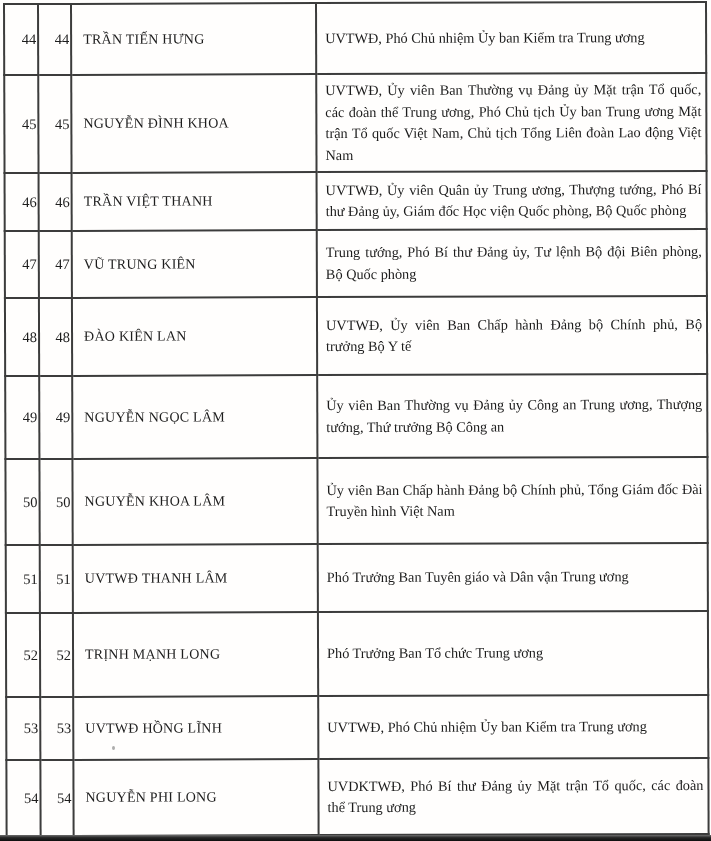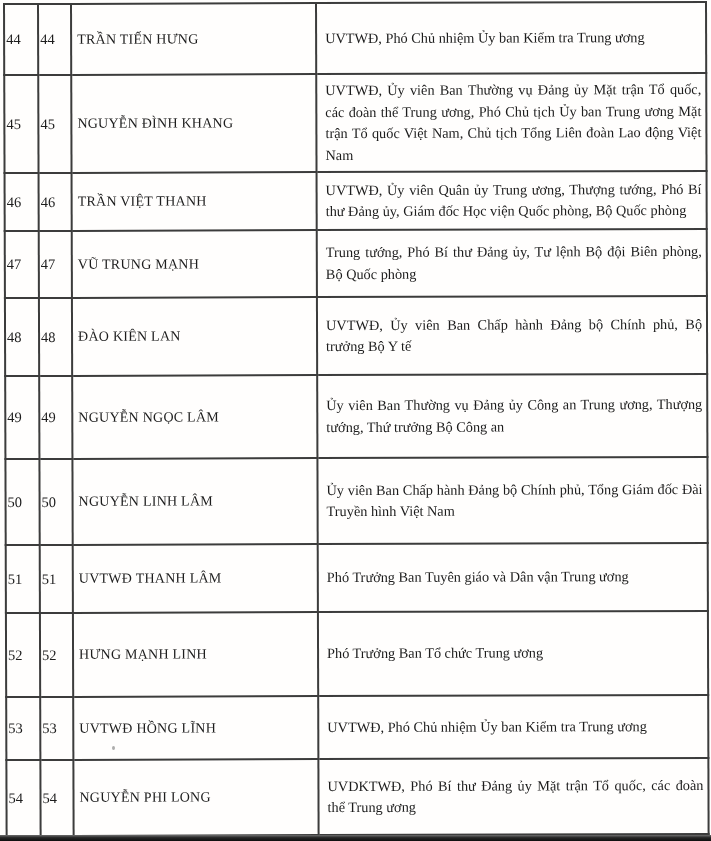--- a/index.html
+++ b/index.html
@@ -34,25 +34,25 @@
     vertical-align: middle;
     overflow: hidden;
   }
   
   col.c-no1 { width: 34px; }
   col.c-no2 { width: 33px; }
   col.c-name { width: 245px; }
   col.c-pos { width: 390px; }
 
   td.num {
-    text-align: left;
+    text-align: right;
     font-size: 14.5px;
   }
   td.name {
-    padding: 2px 4px 2px 5px;
+    padding: 2px 4px 2px 11px;
     font-size: 14px;
     letter-spacing: 0.25px;
     white-space: nowrap;
   }
   td.pos {
     padding: 5px 4px 5px 8px;
     font-size: 14.3px;
     line-height: 21.5px;
     text-align: justify;
   }
@@ -103,63 +103,63 @@
       <tbody id="roster-body">
           <tr>
             <td class="num">44</td>
             <td class="num">44</td>
             <td class="name">TRẦN TIẾN HƯNG</td>
             <td class="pos">UVTWĐ, Phó Chủ nhiệm Ủy ban Kiểm tra Trung ương</td>
           </tr>
           <tr>
             <td class="num">45</td>
             <td class="num">45</td>
-            <td class="name">NGUYỄN ĐÌNH KHANG</td>
+            <td class="name">NGUYỄN ĐÌNH KHOA</td>
             <td class="pos">UVTWĐ, Ủy viên Ban Thường vụ Đảng ủy Mặt trận Tổ quốc, các đoàn thể Trung ương, Phó Chủ tịch Ủy ban Trung ương Mặt trận Tổ quốc Việt Nam, Chủ tịch Tổng Liên đoàn Lao động Việt Nam</td>
           </tr>
           <tr>
             <td class="num">46</td>
             <td class="num">46</td>
             <td class="name">TRẦN VIỆT THANH</td>
             <td class="pos">UVTWĐ, Ủy viên Quân ủy Trung ương, Thượng tướng, Phó Bí thư Đảng ủy, Giám đốc Học viện Quốc phòng, Bộ Quốc phòng</td>
           </tr>
           <tr>
             <td class="num">47</td>
             <td class="num">47</td>
-            <td class="name">VŨ TRUNG MẠNH</td>
+            <td class="name">VŨ TRUNG KIÊN</td>
             <td class="pos">Trung tướng, Phó Bí thư Đảng ủy, Tư lệnh Bộ đội Biên phòng, Bộ Quốc phòng</td>
           </tr>
           <tr>
             <td class="num">48</td>
             <td class="num">48</td>
             <td class="name">ĐÀO KIÊN LAN</td>
             <td class="pos">UVTWĐ, Ủy viên Ban Chấp hành Đảng bộ Chính phủ, Bộ trưởng Bộ Y tế</td>
           </tr>
           <tr>
             <td class="num">49</td>
             <td class="num">49</td>
             <td class="name">NGUYỄN NGỌC LÂM</td>
             <td class="pos">Ủy viên Ban Thường vụ Đảng ủy Công an Trung ương, Thượng tướng, Thứ trưởng Bộ Công an</td>
           </tr>
           <tr>
             <td class="num">50</td>
             <td class="num">50</td>
-            <td class="name">NGUYỄN LINH LÂM</td>
+            <td class="name">NGUYỄN KHOA LÂM</td>
             <td class="pos">Ủy viên Ban Chấp hành Đảng bộ Chính phủ, Tổng Giám đốc Đài Truyền hình Việt Nam</td>
           </tr>
           <tr>
             <td class="num">51</td>
             <td class="num">51</td>
             <td class="name">UVTWĐ THANH LÂM</td>
             <td class="pos">Phó Trưởng Ban Tuyên giáo và Dân vận Trung ương</td>
           </tr>
           <tr>
             <td class="num">52</td>
             <td class="num">52</td>
-            <td class="name">HƯNG MẠNH LINH</td>
+            <td class="name">TRỊNH MẠNH LONG</td>
             <td class="pos">Phó Trưởng Ban Tổ chức Trung ương</td>
           </tr>
           <tr>
             <td class="num">53</td>
             <td class="num">53</td>
             <td class="name">UVTWĐ HỒNG LĨNH</td>
             <td class="pos">UVTWĐ, Phó Chủ nhiệm Ủy ban Kiểm tra Trung ương</td>
           </tr>
           <tr>
             <td class="num">54</td>

